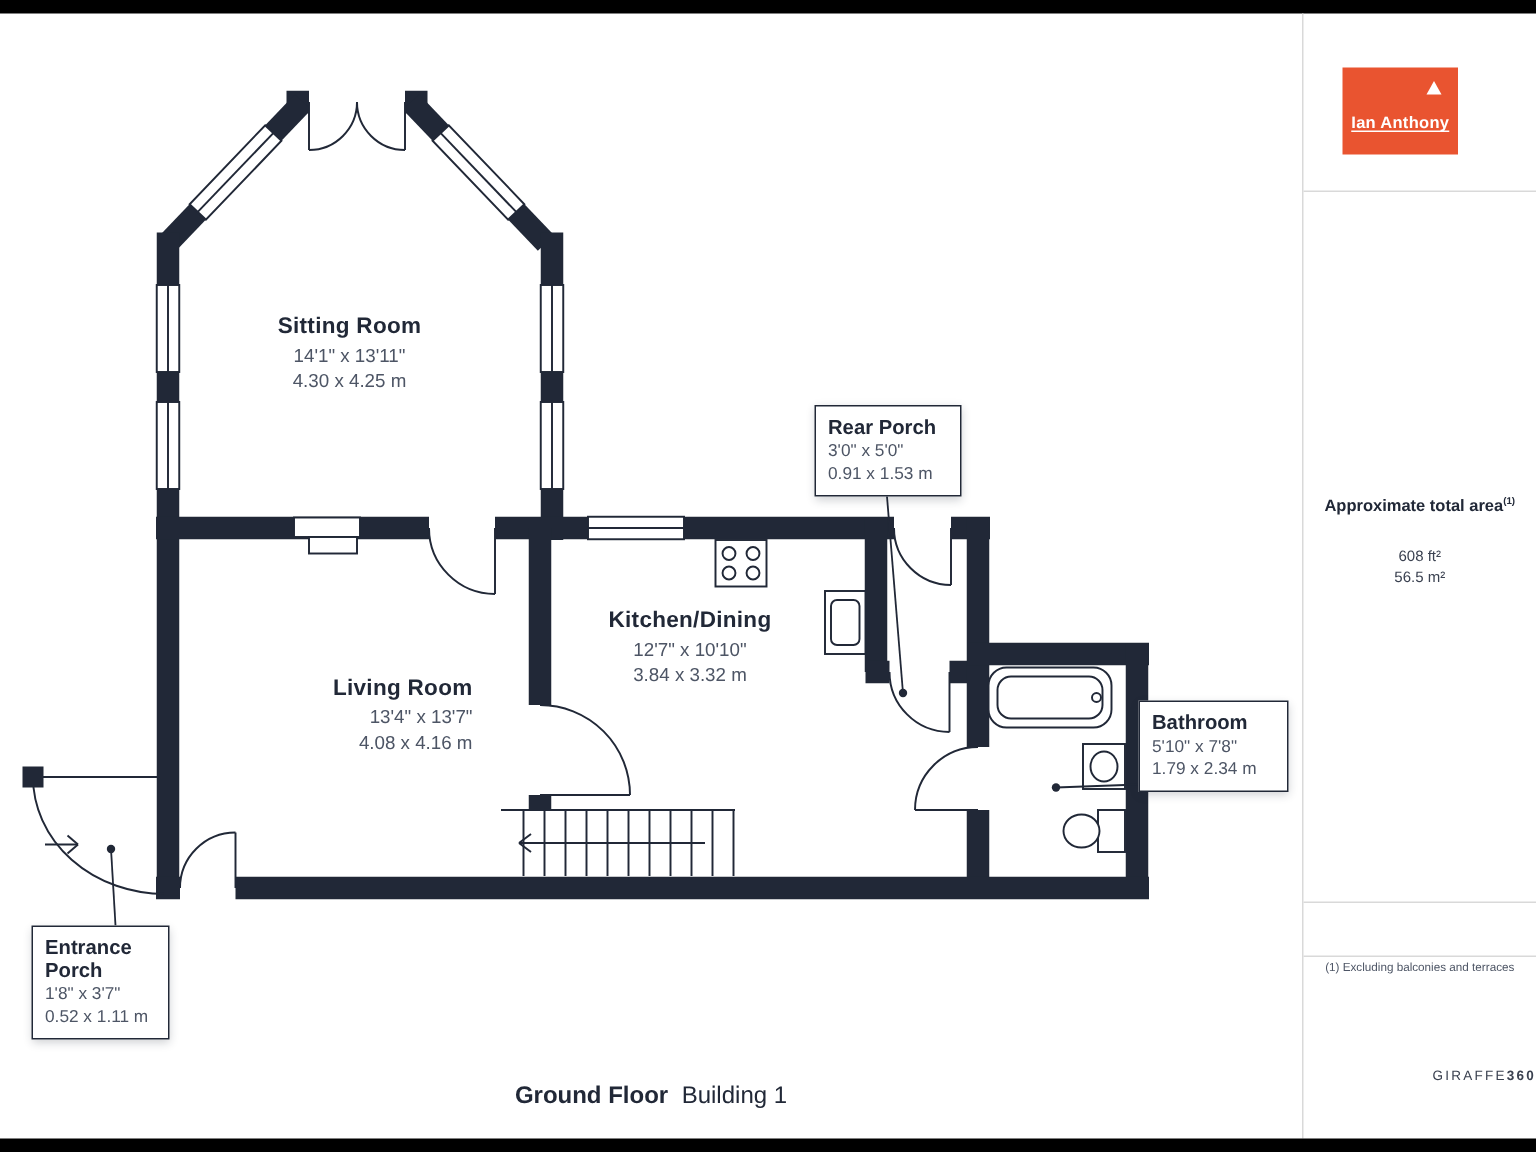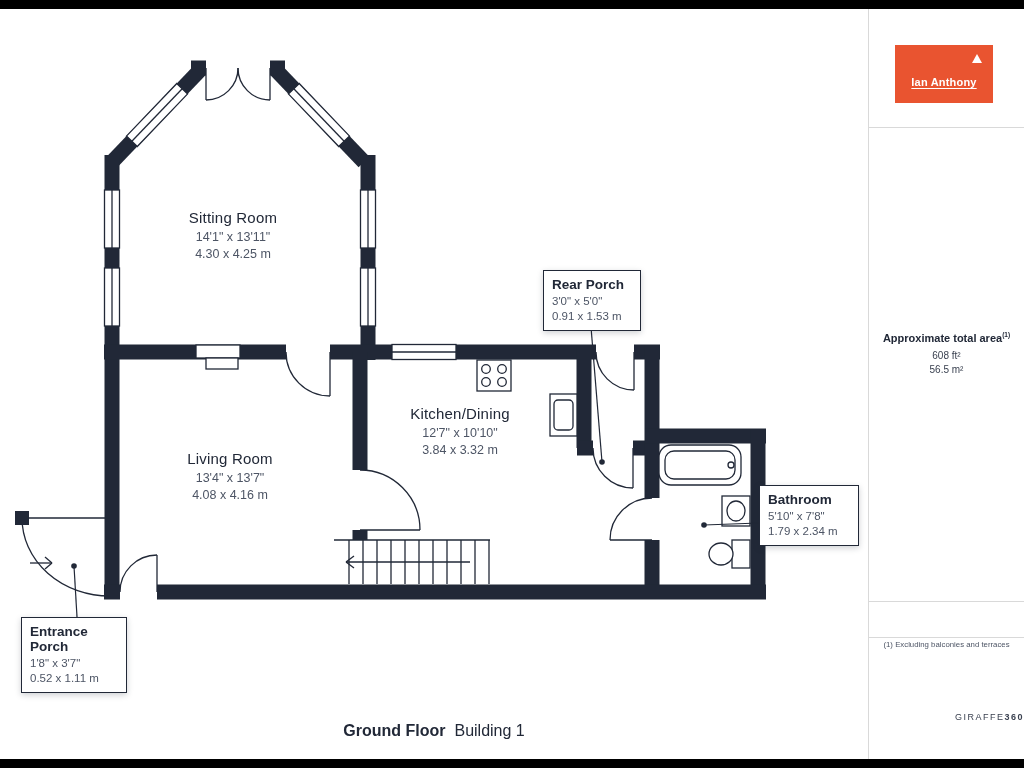--- a/index.html
+++ b/index.html
@@ -3,39 +3,39 @@
 <meta charset="utf-8">
 <style>
   html,body{margin:0;padding:0;background:#ffffff;}
   .page{position:relative;width:1024px;height:768px;background:#fff;overflow:hidden;
         font-family:"Liberation Sans",sans-serif;color:#212837;}
   .bar{position:absolute;left:0;width:1024px;height:9px;background:#000;}
   .bar.top{top:0;} .bar.bottom{bottom:0;}
   .plan-area{position:absolute;left:0;top:0;width:868px;height:768px;}
   .plan-svg{position:absolute;left:0;top:0;}
   .room-label{position:absolute;text-align:center;transform:translateX(-50%);}
-  .room-label .t{font-weight:normal;font-size:15px;color:#212837;letter-spacing:.2px;}
+  .room-label .t{font-weight:bold;font-size:15px;color:#212837;letter-spacing:.2px;}
   .room-label .d{font-size:12.5px;color:#4d5565;line-height:1.35;margin-top:3px;}
   .callout{position:absolute;box-sizing:border-box;background:#fff;border:1.5px solid #212837;
            box-shadow:0 2px 6px rgba(33,40,55,.22);padding:6px 8px;}
   .callout .t{font-weight:bold;font-size:13.5px;color:#212837;}
   .callout .d{font-size:11.5px;color:#4d5565;line-height:1.3;margin-top:2px;}
   .plan-footer{position:absolute;left:0;top:722px;width:868px;text-align:center;font-size:16px;color:#212837;}
   .plan-footer .floor{font-weight:bold;margin-right:9px;}
   .sidebar{position:absolute;left:868px;top:9px;width:155px;height:750px;border-left:1px solid #d9d9d9;}
   .hline{position:absolute;left:0;right:0;height:1px;background:#d9d9d9;}
-  .logo{position:absolute;left:26px;top:36px;width:98px;height:58px;background:#E95430;}
+  .logo{position:absolute;left:26px;top:36px;width:77px;height:58px;background:#E95430;}
   .logo-text{position:absolute;left:0;right:0;top:31px;text-align:center;color:#fff;font-size:11px;
              font-weight:600;text-decoration:underline;text-underline-offset:2px;letter-spacing:.2px;}
   .logo-mark{position:absolute;right:11px;top:9px;width:0;height:0;
              border-left:5px solid transparent;border-right:5px solid transparent;border-bottom:9px solid #fff;}
   .area-block{position:absolute;left:0;right:0;top:322px;text-align:center;}
   .area-label{font-weight:bold;font-size:11px;color:#212837;}
   .area-label sup{font-size:6.5px;}
-  .area-val{font-size:10px;color:#3a4150;margin-top:5px;line-height:1.4;}
+  .area-val{font-size:10px;color:#3a4150;margin-top:21px;line-height:1.4;}
   .footnote{position:absolute;left:0;right:0;top:603px;text-align:center;font-size:7.8px;color:#4d5565;margin-top:28px;}
   .disclaimer{position:absolute;left:0;right:0;top:640px;padding:0 12px;text-align:center;
               font-size:8px;color:#4d5565;line-height:1.55;}
   .brand{position:absolute;left:0;right:0;top:703px;text-align:right;font-size:9px;
          letter-spacing:1.5px;color:#3a4150;}
   .brand b{font-weight:bold;}
 </style>
 </head>
 <body>
 
@@ -192,21 +192,21 @@
       </g>
     </svg>
 
     <div class="room-label" style="left:233px;top:209px;width:170px;">
       <div class="t">Sitting Room</div>
       <div class="d">
         <div>14'1" x 13'11"</div>
         <div>4.30 x 4.25 m</div>
       </div>
     </div>
-    <div class="room-label" style="left:230px;top:450px;width:170px;">
+    <div class="room-label" style="left:230px;top:450px;width:170px;text-align:right;">
       <div class="t">Living Room</div>
       <div class="d">
         <div>13'4" x 13'7"</div>
         <div>4.08 x 4.16 m</div>
       </div>
     </div>
     <div class="room-label" style="left:460px;top:405px;width:180px;">
       <div class="t">Kitchen/Dining</div>
       <div class="d">
         <div>12'7" x 10'10"</div>
@@ -214,28 +214,28 @@
       </div>
     </div>
 
     <div class="callout" style="left:543px;top:270px;width:98px;">
       <div class="t">Rear Porch</div>
       <div class="d">
         <div>3'0" x 5'0"</div>
         <div>0.91 x 1.53 m</div>
       </div>
     </div>
-    <div class="callout" style="left:759px;top:485px;width:100px;">
+    <div class="callout" style="left:759px;top:467px;width:100px;">
       <div class="t">Bathroom</div>
       <div class="d">
         <div>5'10" x 7'8"</div>
         <div>1.79 x 2.34 m</div>
       </div>
     </div>
-    <div class="callout" style="left:21px;top:617px;width:106px;">
+    <div class="callout" style="left:21px;top:617px;width:92px;">
       <div class="t">Entrance Porch</div>
       <div class="d">
         <div>1'8" x 3'7"</div>
         <div>0.52 x 1.11 m</div>
       </div>
     </div>
 
     <div class="plan-footer">
       <span class="floor">Ground Floor</span><span>Building 1</span>
     </div>

